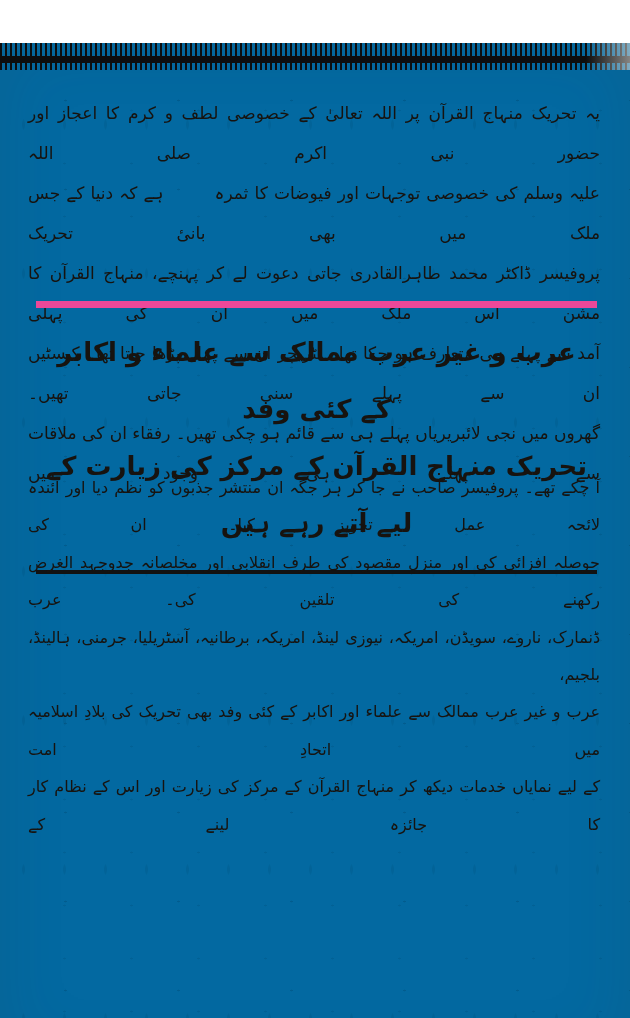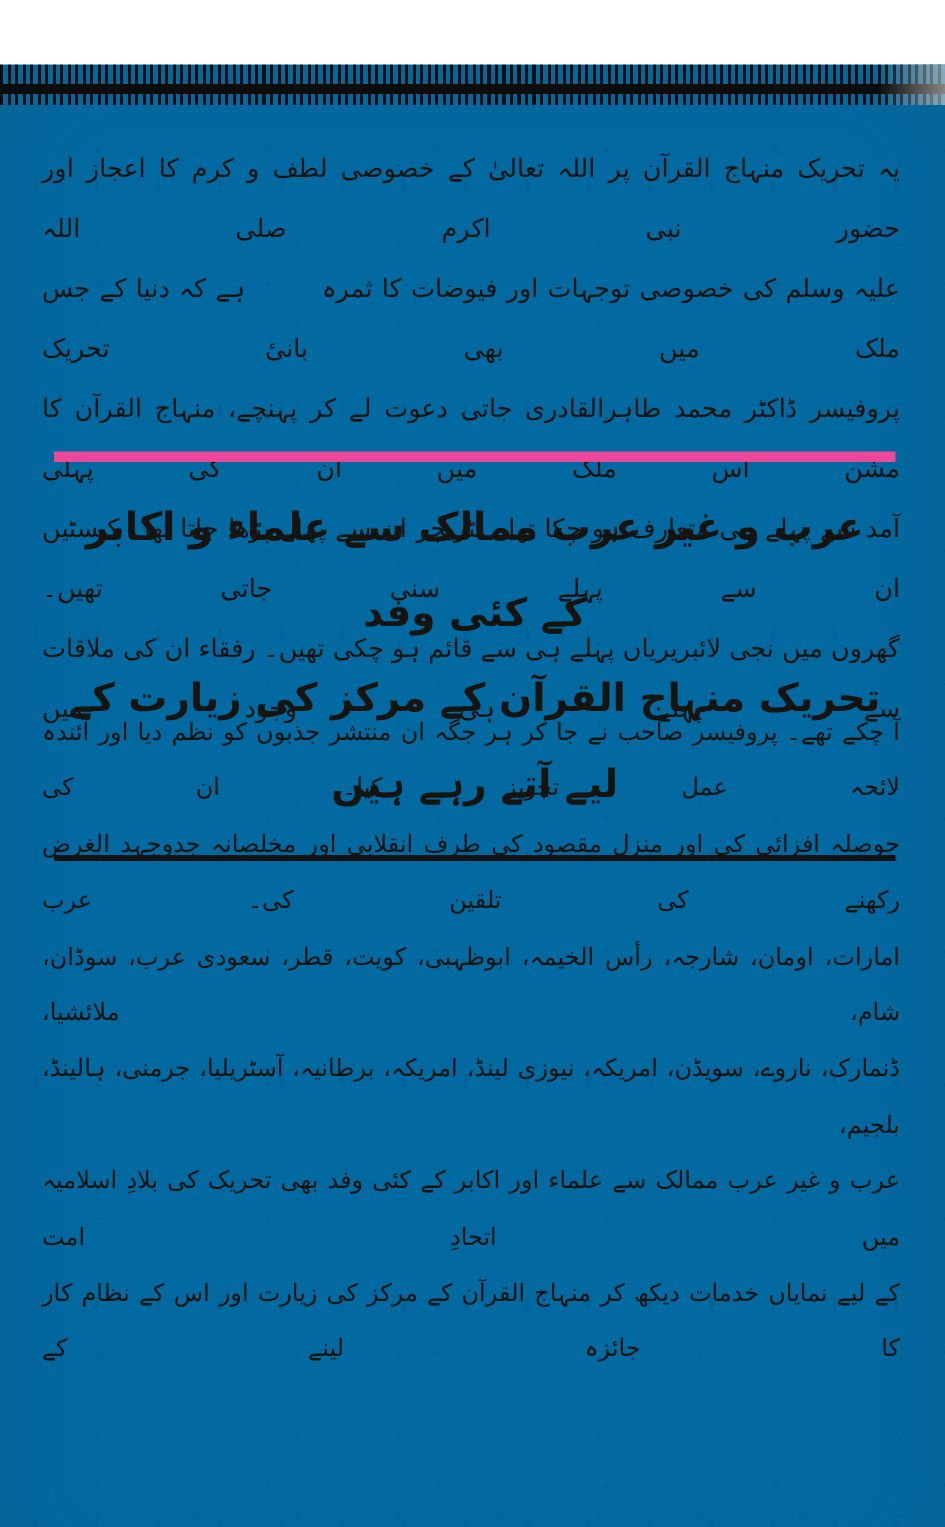--- a/index.html
+++ b/index.html
@@ -94,21 +94,20 @@
   </div>
 
   <div class="heading-box rtl">
     <div class="heading-line">عرب و غیر عرب ممالک سے علماء و اکابر کے کئی وفد</div>
     <div class="heading-line">تحریک منہاج القرآن کے مرکز کی زیارت کے لیے آتے رہے ہیں</div>
   </div>
 
   <div class="body-text rtl">
     <div class="line">آ چکے تھے۔ پروفیسر صاحب نے جا کر ہر جگہ ان منتشر جذبوں کو نظم دیا اور آئندہ لائحہ عمل تجویز کیا۔ ان کی</div>
     <div class="line">حوصلہ افزائی کی اور منزلِ مقصود کی طرف انقلابی اور مخلصانہ جدوجہد الغرض رکھنے کی تلقین کی۔ عرب</div>
-    <div class="line">امارات، اومان، شارجہ، رأس الخیمہ، ابوظہبی، کویت، قطر، سعودی عرب، سوڈان، شام، ملائشیا،</div>
     <div class="line">ڈنمارک، ناروے، سویڈن، امریکہ، نیوزی لینڈ، امریکہ، برطانیہ، آسٹریلیا، جرمنی، ہالینڈ، بلجیم،</div>
     <div class="line">عرب و غیر عرب ممالک سے علماء اور اکابر کے کئی وفد بھی تحریک کی بلادِ اسلامیہ میں اتحادِ امت</div>
     <div class="line">کے لیے نمایاں خدمات دیکھ کر منہاج القرآن کے مرکز کی زیارت اور اس کے نظام کار کا جائزہ لینے کے</div>
 
   </div>
 
   <div class="seal rtl">منہاج القرآن</div>
 
   <div class="page-number rtl">۱۴۲</div>
 

